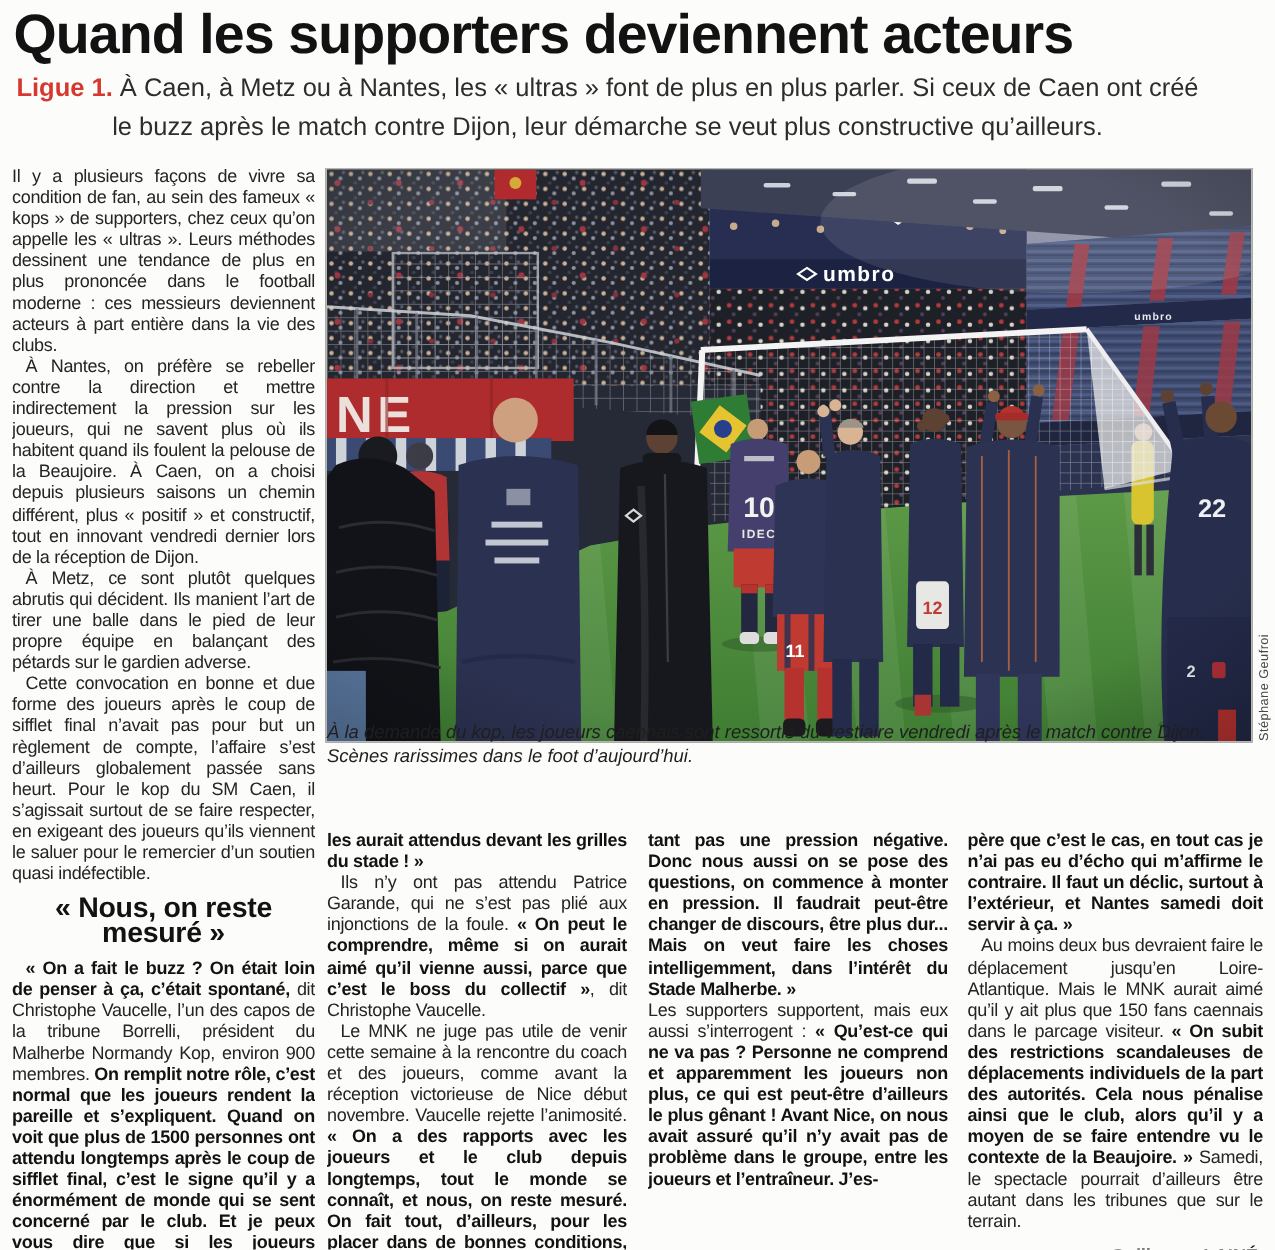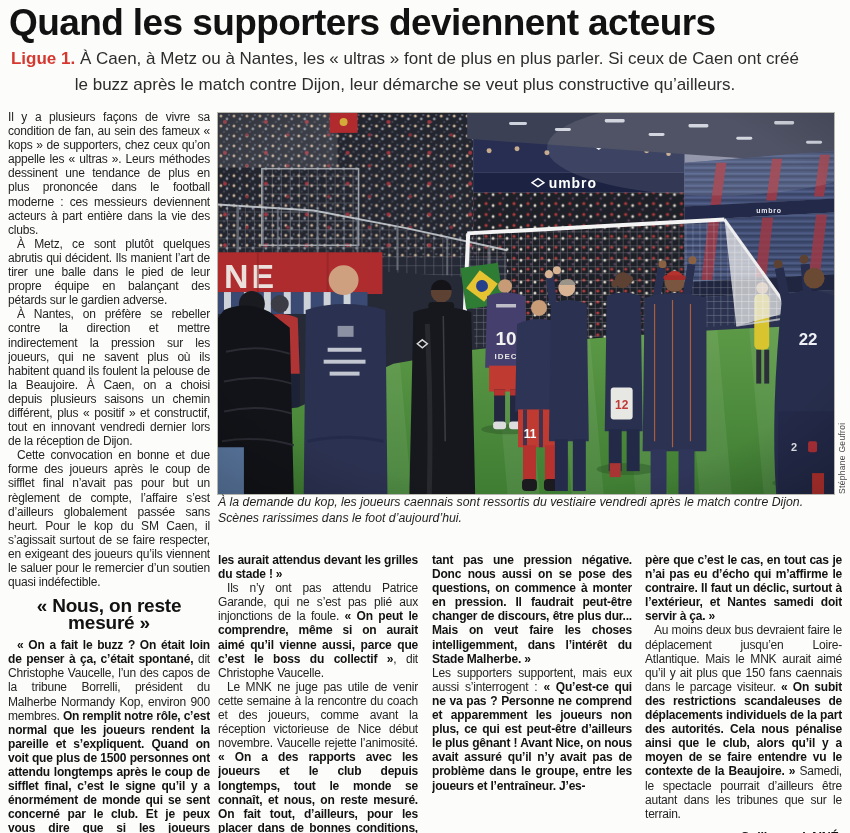--- a/index.html
+++ b/index.html
@@ -19,37 +19,37 @@
   .col p{margin:0;}
   .col p.indent{text-indent:9px;}
   .col b{color:#121212;}
   .subhead{font-weight:bold;font-size:19px;line-height:16.5px;margin:9px 0 7px;
            text-align:center;color:#121212;letter-spacing:-0.2px;}
   .subhead.left{text-align:left;padding-left:22px;}
   .byline{text-align:right;font-weight:bold;margin-top:9px;font-size:12.5px;color:#121212;}
   .photo-wrap{position:absolute;left:217px;top:112px;width:618px;height:383px;
               border:1px solid #b7b7b0;box-sizing:border-box;background:#3c4154;}
   .photo-wrap svg{display:block;width:100%;height:100%;}
-  .caption{position:absolute;left:218px;top:494px;width:616px;font-style:italic;
+  .caption{position:absolute;left:218px;top:480px;width:616px;font-style:italic;
            font-size:12.3px;line-height:16px;color:#1f1f1f;}
   .credit{position:absolute;left:837px;top:494px;width:112px;transform:rotate(-90deg);
           transform-origin:0 0;font-size:8.5px;color:#474747;letter-spacing:0.3px;
           white-space:nowrap;}
 </style>
 </head>
 <body>
 
 <div class="headline">Quand les supporters deviennent acteurs</div>
 
 <div class="lede"><span class="kicker">Ligue 1.</span><span> À Caen, à Metz ou à Nantes, les « ultras » font de plus en plus parler. Si ceux de Caen ont créé le buzz après le match contre Dijon, leur démarche se veut plus constructive qu’ailleurs.</span></div>
 
 <div class="col col-1">
     <p><span>Il y a plusieurs façons de vivre sa condition de fan, au sein des fameux « kops » de supporters, chez ceux qu’on appelle les « ultras ». Leurs méthodes dessinent une tendance de plus en plus prononcée dans le football moderne : ces messieurs deviennent acteurs à part entière dans la vie des clubs.</span></p>
+    <p class="indent"><span>À Nantes, on préfère se rebeller contre la direction et mettre indirectement la pression sur les joueurs, qui ne savent plus où ils habitent quand ils foulent la pelouse de la Beaujoire. À Caen, on a choisi depuis plusieurs saisons un chemin différent, plus « positif » et constructif, tout en innovant vendredi dernier lors de la réception de Dijon.</span></p>
     <p class="indent"><span>À Metz, ce sont plutôt quelques abrutis qui décident. Ils manient l’art de tirer une balle dans le pied de leur propre équipe en balançant des pétards sur le gardien adverse.</span></p>
-    <p class="indent"><span>À Nantes, on préfère se rebeller contre la direction et mettre indirectement la pression sur les joueurs, qui ne savent plus où ils habitent quand ils foulent la pelouse de la Beaujoire. À Caen, on a choisi depuis plusieurs saisons un chemin différent, plus « positif » et constructif, tout en innovant vendredi dernier lors de la réception de Dijon.</span></p>
     <p class="indent"><span>Cette convocation en bonne et due forme des joueurs après le coup de sifflet final n’avait pas pour but un règlement de compte, l’affaire s’est d’ailleurs globalement passée sans heurt. Pour le kop du SM Caen, il s’agissait surtout de se faire respecter, en exigeant des joueurs qu’ils viennent le saluer pour le remercier d’un soutien quasi indéfectible.</span></p>
     <h3 class="subhead">« Nous, on reste mesuré »</h3>
     <p class="indent"><b>« On a fait le buzz ? On était loin de penser à ça, c’était spontané, </b><span>dit Christophe Vaucelle, l’un des capos de la tribune Borrelli, président du Malherbe Normandy Kop, environ 900 membres. </span><b>On remplit notre rôle, c’est normal que les joueurs rendent la pareille et s’expliquent. Quand on voit que plus de 1500 personnes ont attendu longtemps après le coup de sifflet final, c’est le signe qu’il y a énormément de monde qui se sent concerné par le club. Et je peux vous dire que si les joueurs n’étaient pas ressortis, on</b></p>
   </div>
 
 <div class="photo-wrap">
 <svg viewBox="0 0 618 383" preserveAspectRatio="none">
   <defs>
     <linearGradient id="gHaze" x1="0" y1="0" x2="0" y2="1">
       <stop offset="0" stop-color="#8f93a8"></stop>

